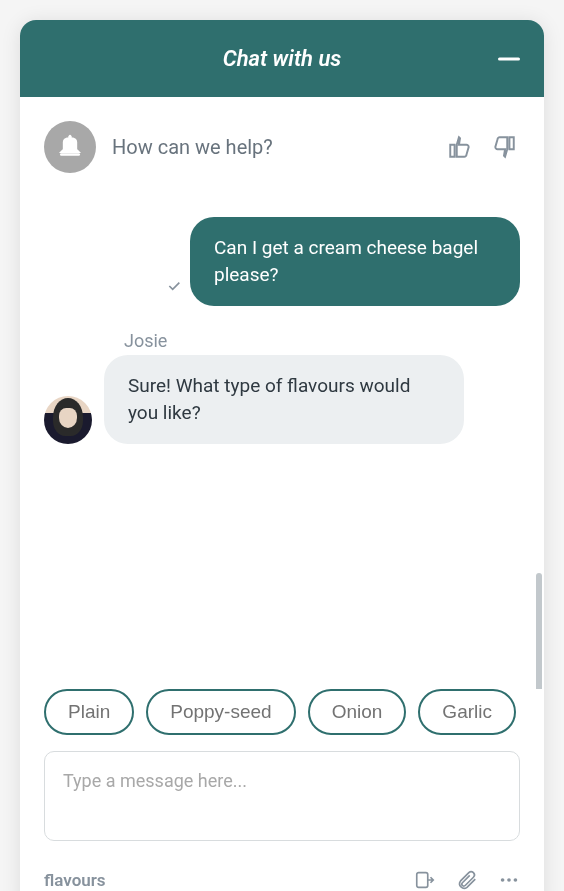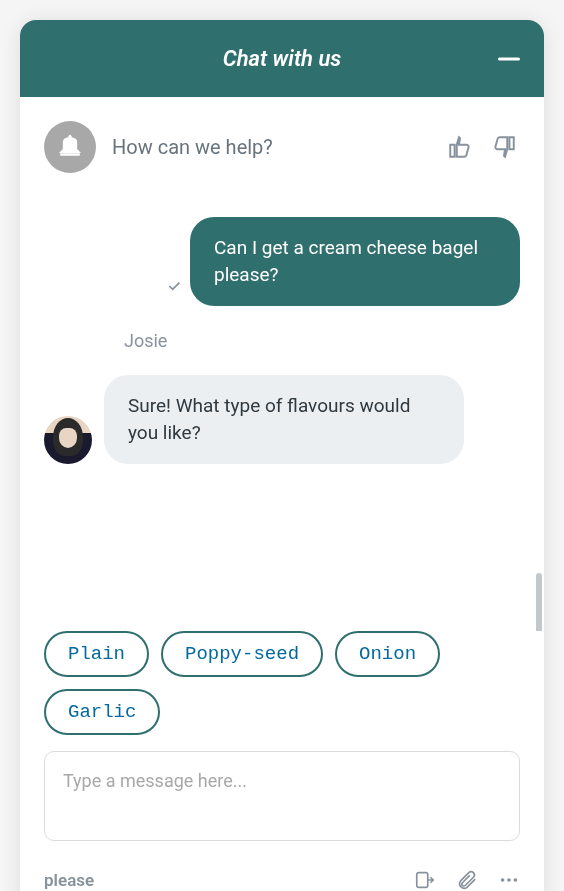--- a/index.html
+++ b/index.html
@@ -117,21 +117,21 @@
       padding: 18px 24px;
       border-radius: 24px;
       max-width: 330px;
       font-size: 19px;
       line-height: 1.4;
     }
     .agent-name {
       color: #87929d;
       font-size: 18px;
       margin-left: 80px;
-      margin-bottom: 24px;
+      margin-bottom: 4px;
     }
     .agent-message-row {
       display: flex;
       align-items: flex-end;
       gap: 12px;
       margin-bottom: 24px;
     }
     .agent-avatar {
       width: 48px;
       height: 48px;
@@ -173,26 +173,26 @@
     .quick-replies {
       display: flex;
       gap: 12px;
       padding: 0 24px;
       margin-bottom: 16px;
       flex-wrap: wrap;
     }
     .quick-reply-btn {
       border: 2px solid #2f6f6e;
       background: #fff;
-      color: #0369a1;
+      color: #737373;
       padding: 10px 22px;
       border-radius: 999px;
       font-size: 19px;
       cursor: pointer;
-      font-family: Liberation Mono, monospace;
+      font-family: Liberation Sans, sans-serif;
     }
     .input-area {
       padding: 0 24px 12px 24px;
     }
     .message-input {
       width: 100%;
       min-height: 90px;
       border: 1px solid #d8dcde;
       border-radius: 10px;
       padding: 18px;
@@ -298,21 +298,21 @@
     <button class="quick-reply-btn">Poppy-seed</button>
     <button class="quick-reply-btn">Onion</button>
     <button class="quick-reply-btn">Garlic</button>
   </div>
 
   <div class="input-area">
     <textarea class="message-input" placeholder="Type a message here..." style=""></textarea>
   </div>
 
   <div class="footer">
-    <div class="brand">please</div>
+    <div class="brand">flavours</div>
     <div class="footer-actions">
       <div class="footer-btn">
         <svg width="22" height="22" viewBox="0 0 24 24" fill="none" stroke="#87929d" stroke-width="1.8">
           <rect x="3" y="4" width="12" height="16" rx="2"></rect>
           <path d="M15 12h6m-3-3l3 3-3 3"></path>
         </svg>
       </div>
       <div class="footer-btn">
         <svg width="22" height="22" viewBox="0 0 24 24" fill="none" stroke="#87929d" stroke-width="1.8">
           <path d="M21 11l-9 9a5 5 0 01-7-7l9-9a3.5 3.5 0 015 5l-9 9a2 2 0 01-3-3l8-8"></path>

